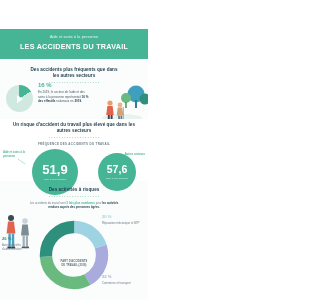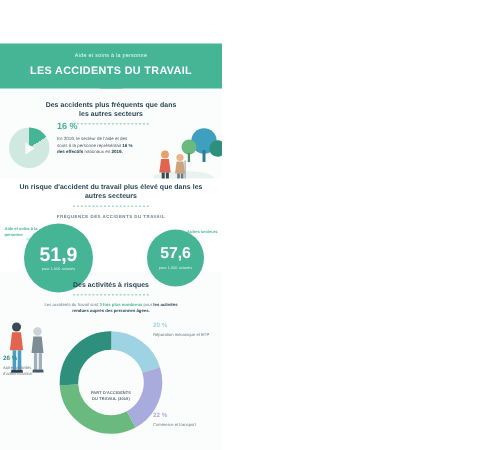--- a/index.html
+++ b/index.html
@@ -133,21 +133,21 @@
     position: absolute;
     border-radius: 50%;
     background: #45b596;
     color: #ffffff;
     text-align: center;
     display: flex;
     flex-direction: column;
     align-items: center;
     justify-content: center;
   }
-  .circle.left  { left: 16px;  top: 0; width: 46px; height: 46px; }
+  .circle.left  { left: 32px;  top: 0; width: 46px; height: 46px; }
   .circle.right { right: 12px; top: 4px; width: 38px; height: 38px; }
   .circle .num { font-weight: 700; line-height: 1; }
   .circle.left .num  { font-size: 13px; }
   .circle.right .num { font-size: 10.5px; }
   .circle .cap {
     font-size: 2.5px;
     margin-top: 2px;
     color: #d8f2e9;
     letter-spacing: .05px;
   }

